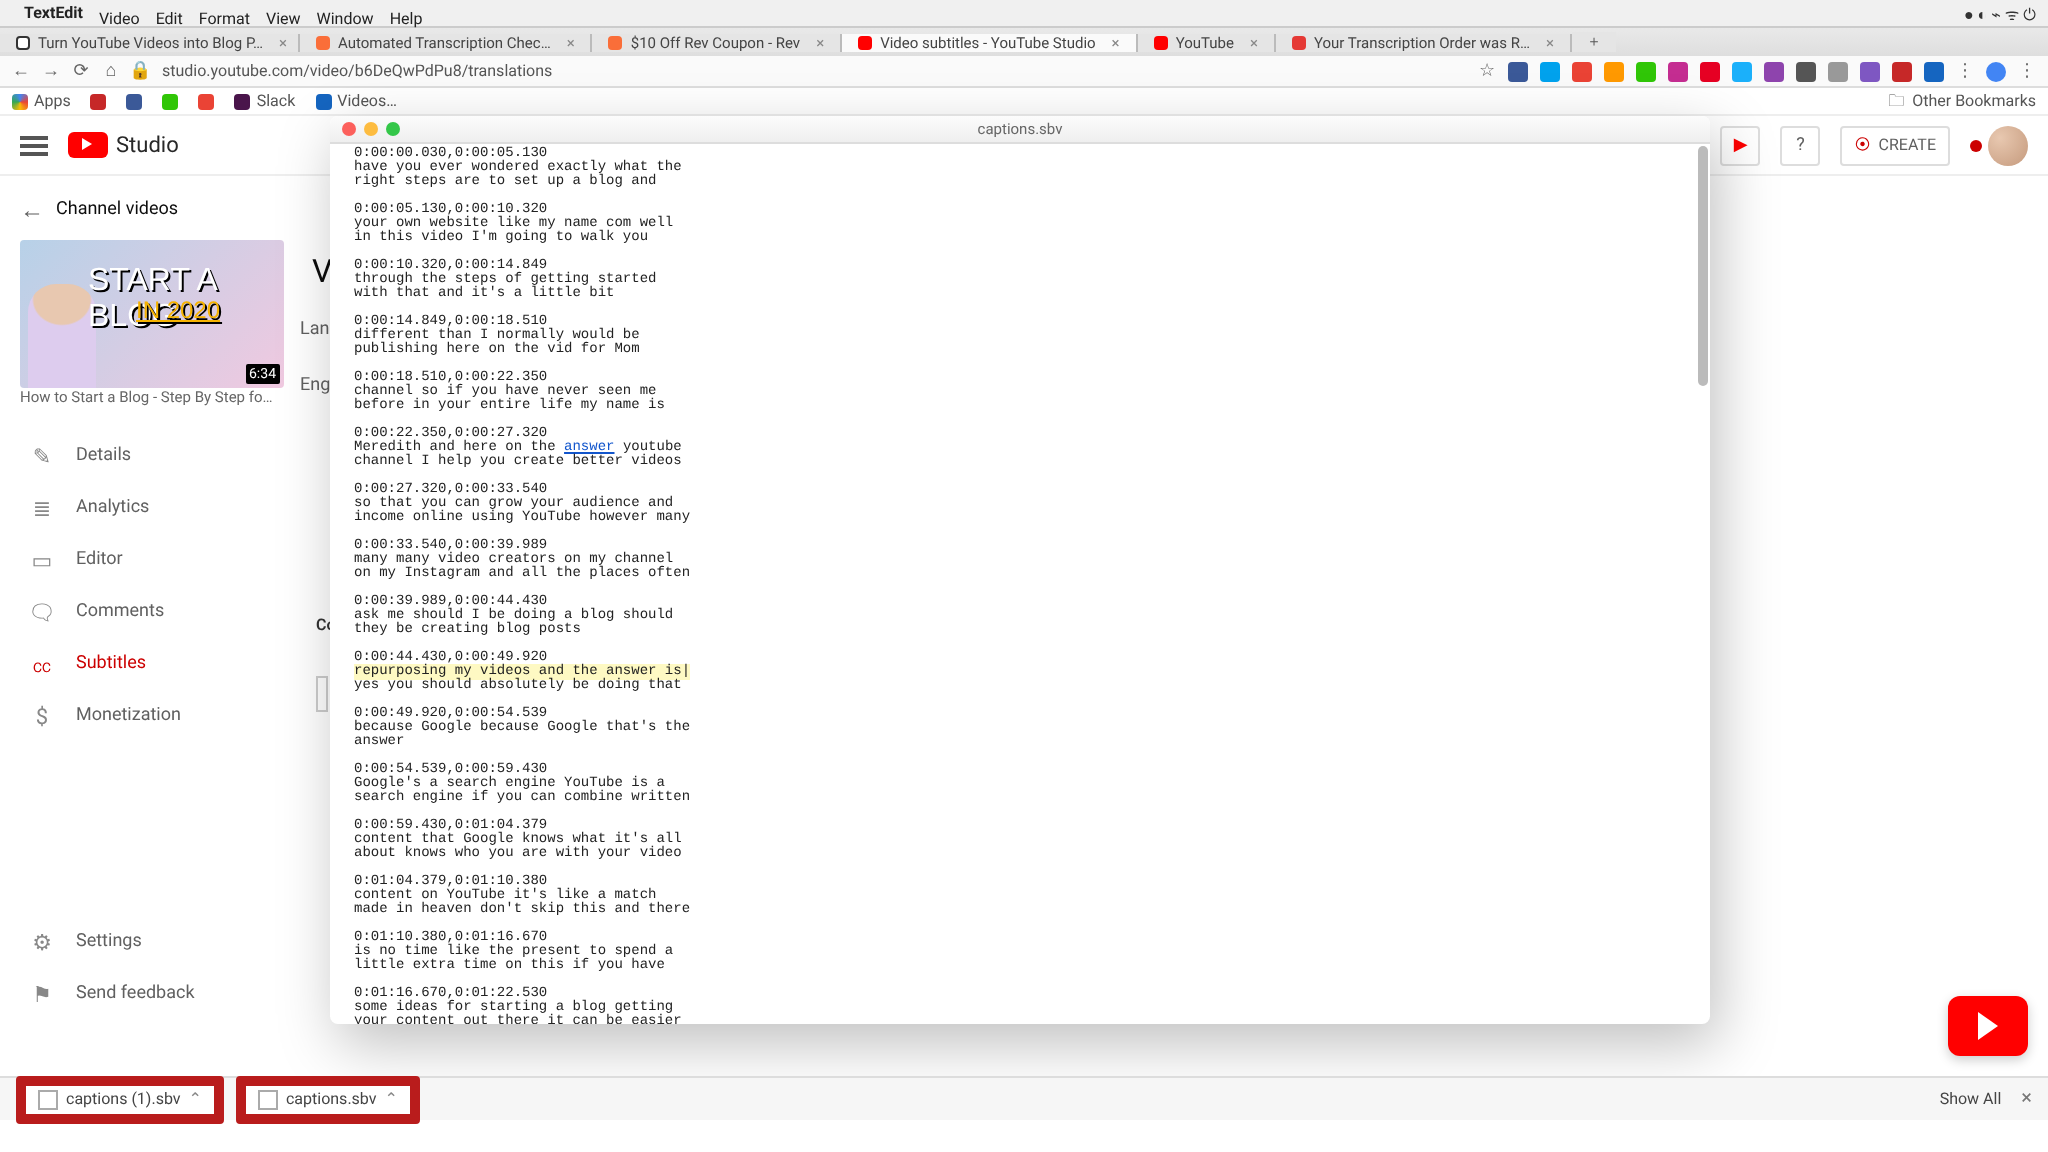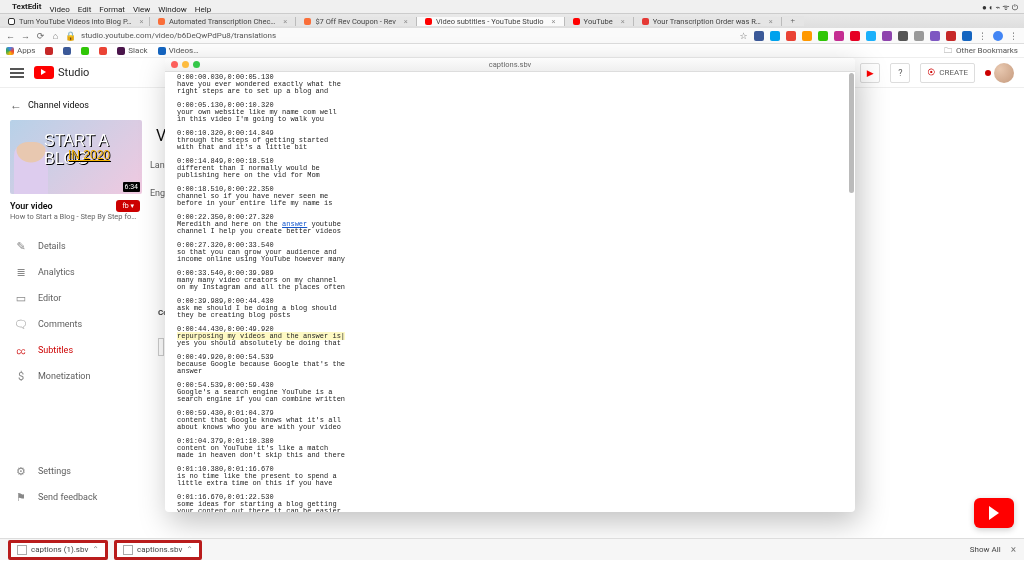--- a/index.html
+++ b/index.html
@@ -79,21 +79,21 @@
   .sbv { white-space: pre; font-family: Menlo, Monaco, "Courier New", monospace; font-size: 7px; line-height: 7px; color:#222; padding: 2px 12px; }
   .sbv .link { color:#1155cc; text-decoration:underline; }
   .sbv .highlight { background:#fef9c3; display:inline; }
 
   
   .pip { position:absolute; right:10px; bottom:32px; width:40px; height:30px; background:#f00; border-radius:6px; display:flex; align-items:center; justify-content:center; box-shadow: 0 2px 6px rgba(0,0,0,0.2);}
   .pip-play { width:0; height:0; border-left:10px solid #fff; border-top:7px solid transparent; border-bottom:7px solid transparent;}
 
   
   .downloads { position:absolute; bottom:0; left:0; right:0; height:22px; background:#f6f6f6; border-top:1px solid #ddd; display:flex; align-items:center; padding:0 8px; font-size:8px; color:#444; gap:6px;}
-  .dl-item { display:flex; align-items:center; gap:4px; padding:2px 6px; border:3px solid #b91c1c; border-radius:2px; background:#fff;}
+  .dl-item { display:flex; align-items:center; gap:4px; padding:2px 6px; border:5px solid #b91c1c; border-radius:2px; background:#fff;}
   .dl-icon { width:10px; height:10px; background:#fff; border:1px solid #aaa;}
   .dl-chev { color:#888; }
   .downloads .right { margin-left:auto; display:flex; align-items:center; gap:10px;}
   .dl-close { color:#777; font-size:10px;}
 </style>
 </head>
 <body>
 
 <div class="mac-menubar">
   <span class="apple"></span>
@@ -113,21 +113,21 @@
       <span>Turn YouTube Videos into Blog P…</span>
       <span class="tabclose">×</span>
     </div>
   <div class="tab">
       <span class="favicon fv-rev"></span>
       <span>Automated Transcription Chec…</span>
       <span class="tabclose">×</span>
     </div>
   <div class="tab">
       <span class="favicon fv-rev"></span>
-      <span>$7 Off Rev Coupon - Rev</span>
+      <span>$10 Off Rev Coupon - Rev</span>
       <span class="tabclose">×</span>
     </div>
   <div class="tab active">
       <span class="favicon fv-youtube"></span>
       <span>Video subtitles - YouTube Studio</span>
       <span class="tabclose">×</span>
     </div>
   <div class="tab">
       <span class="favicon fv-youtube"></span>
       <span>YouTube</span>
@@ -219,24 +219,20 @@
       <div class="back-row">
         <span class="back-arrow">←</span>
         <span class="lbl">Channel videos</span>
       </div>
       <div class="thumb">
         <div class="thumb-person"></div>
         <div class="thumb-overlay">START A BLOG</div>
         <div class="thumb-overlay2">IN 2020</div>
         <div class="thumb-duration">6:34</div>
       </div>
-      <div class="video-title-row">
-        <span class="t">Your video</span>
-        <span class="badge">fb ▾</span>
-      </div>
       <div class="video-subtitle">How to Start a Blog - Step By Step fo…</div>
       <ul class="menu" id="sidebar-menu">
           <li>
             <span class="menu-icon">✎</span>
             <span>Details</span>
           </li>
           <li>
             <span class="menu-icon">≣</span>
             <span>Analytics</span>
           </li>

